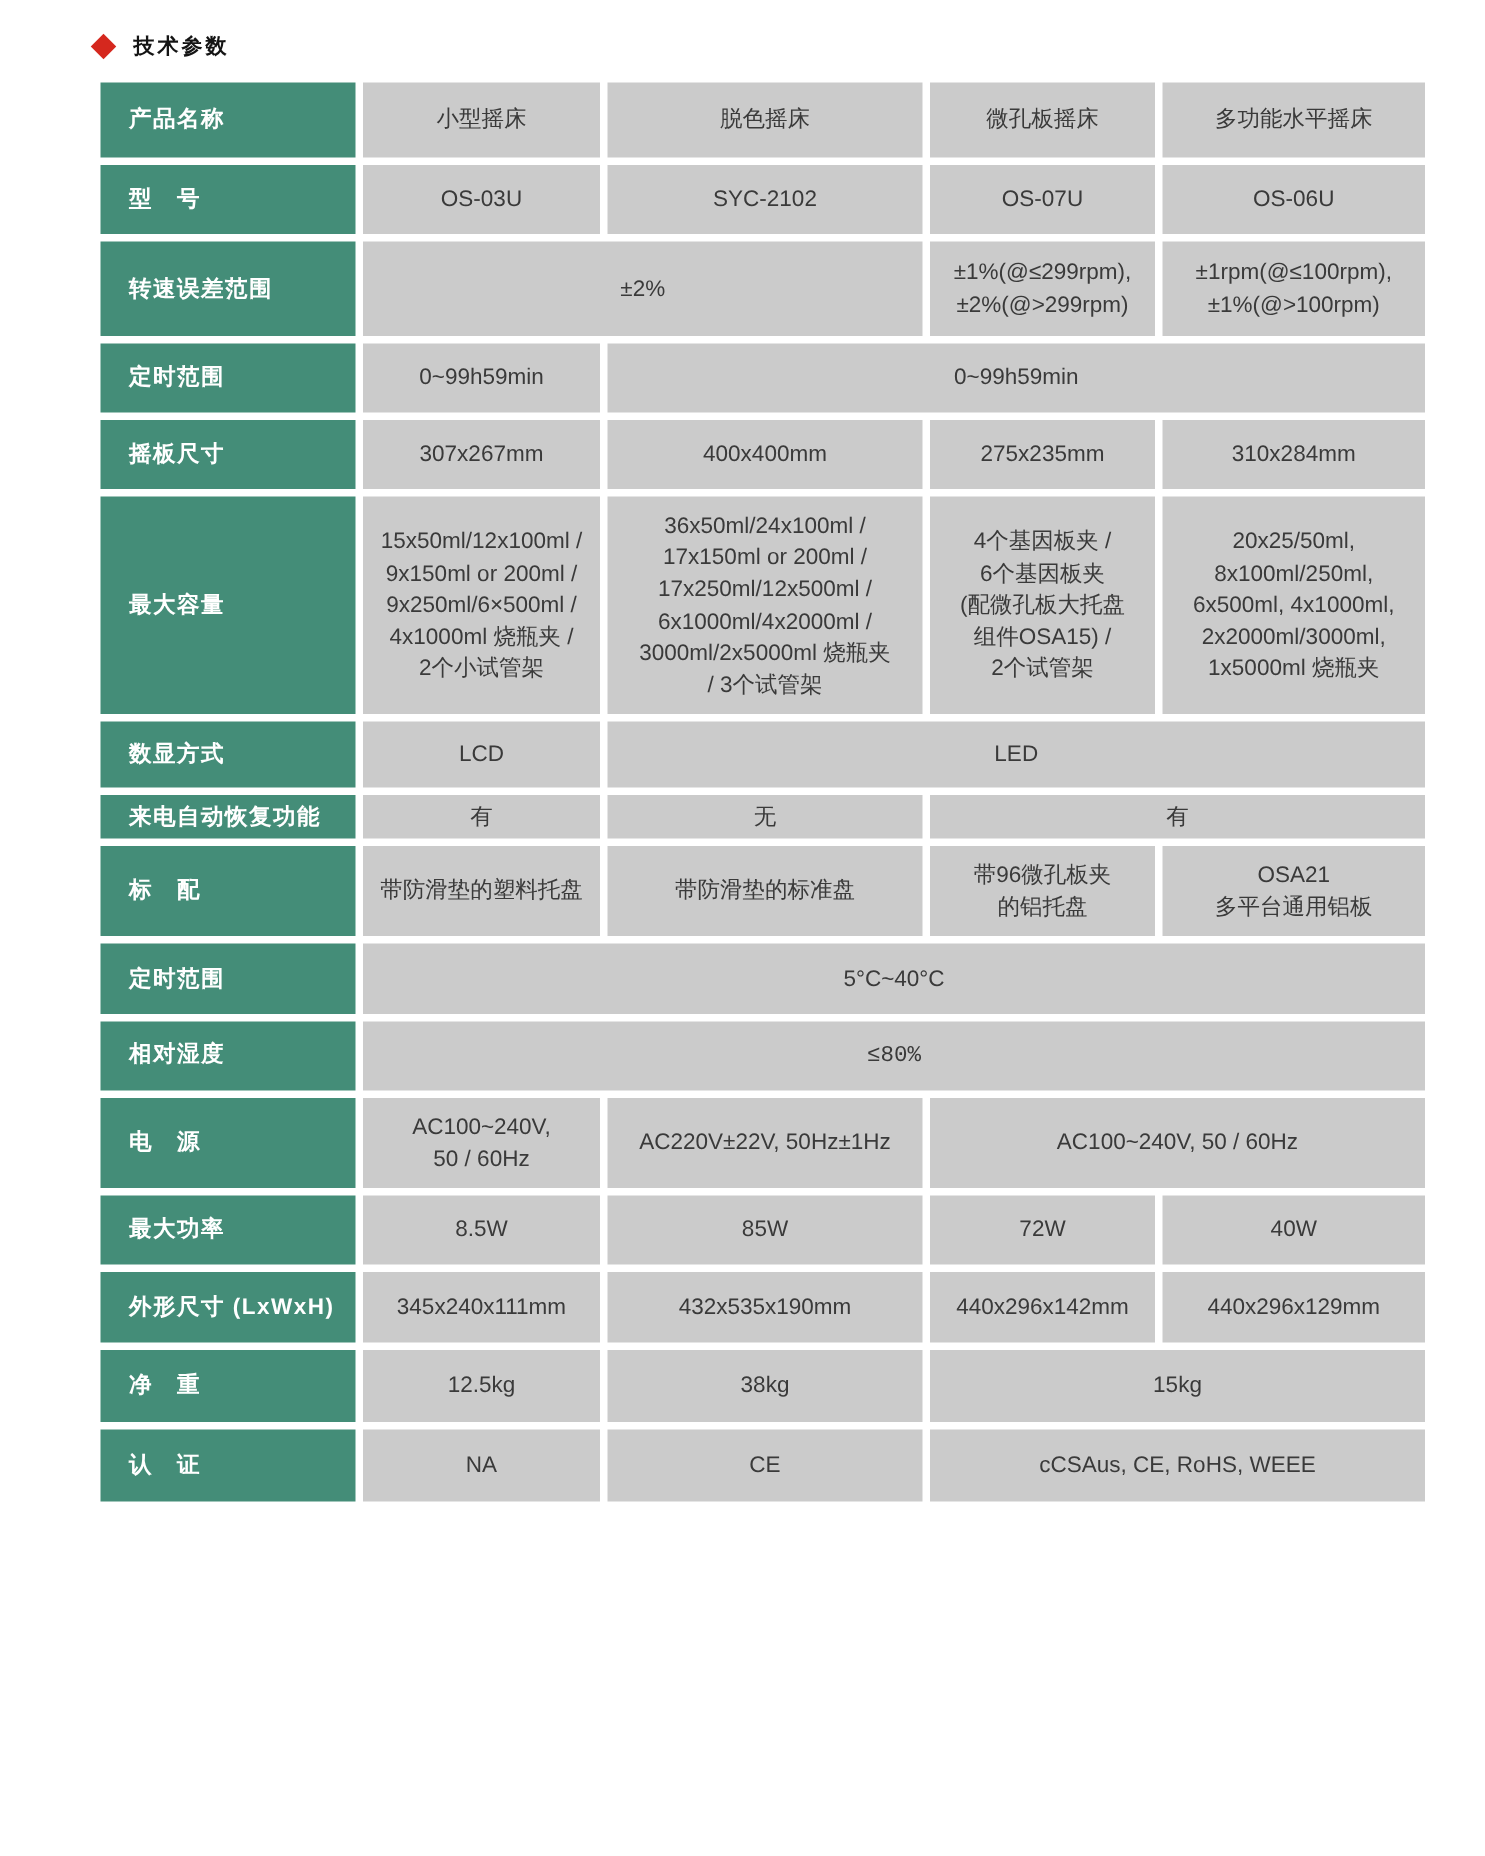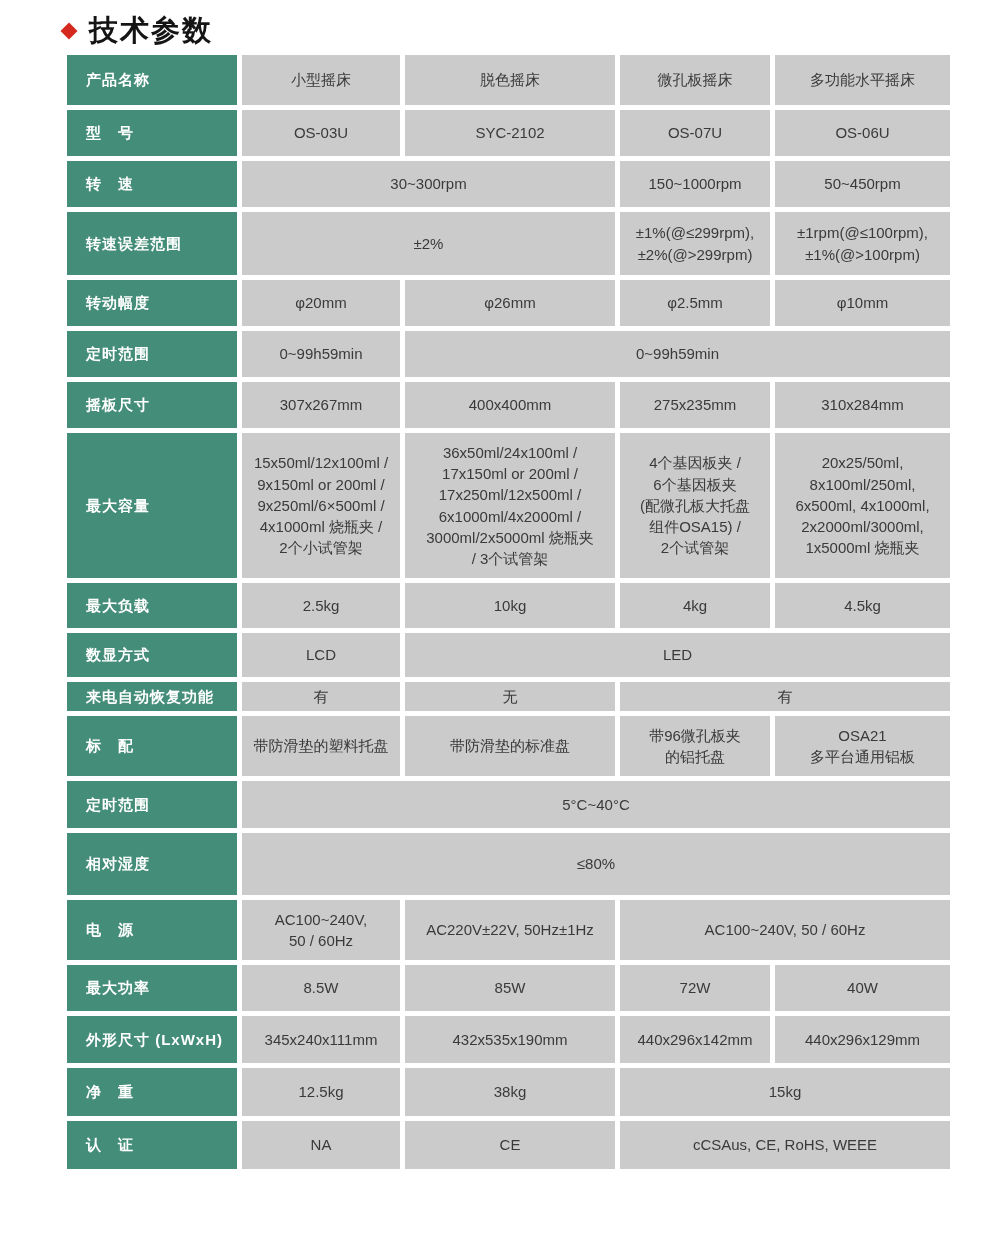--- a/index.html
+++ b/index.html
@@ -22,21 +22,21 @@
     height:30px;
   }
   .diamond{
     width:12px;height:12px;
     background:var(--accent-red);
     transform:rotate(45deg);
     margin-right:14px;
     flex:0 0 auto;
   }
   .page-title{
-    font-size:29px;
+    font-size:14px;
     font-weight:bold;
     color:#141414;
     letter-spacing:2px;
   }
   table.spec{
     border-collapse:separate;
     border-spacing:5px;
     table-layout:fixed;
     width:893px;
     margin-left:62px;
@@ -86,40 +86,27 @@
         <td class="data-cell">微孔板摇床</td>
         <td class="data-cell">多功能水平摇床</td>
       </tr>
       <tr style="height: 46px; padding-left: 19px;">
         <td class="label-cell">型　号</td>
         <td class="data-cell">OS-03U</td>
         <td class="data-cell">SYC-2102</td>
         <td class="data-cell">OS-07U</td>
         <td class="data-cell">OS-06U</td>
       </tr>
-      <tr style="height: 46px;">
-        <td class="label-cell">转　速</td>
-        <td class="data-cell" colspan="2">30~300rpm</td>
-        <td class="data-cell">150~1000rpm</td>
-        <td class="data-cell">50~450rpm</td>
-      </tr>
       <tr style="height: 63px;">
         <td class="label-cell">转速误差范围</td>
         <td class="data-cell" colspan="2">±2%</td>
         <td class="data-cell">±1%(@≤299rpm),
 ±2%(@&gt;299rpm)</td>
         <td class="data-cell">±1rpm(@≤100rpm),
 ±1%(@&gt;100rpm)</td>
-      </tr>
-      <tr style="height: 46px;">
-        <td class="label-cell">转动幅度</td>
-        <td class="data-cell">φ20mm</td>
-        <td class="data-cell">φ26mm</td>
-        <td class="data-cell">φ2.5mm</td>
-        <td class="data-cell">φ10mm</td>
       </tr>
       <tr style="height: 46px;">
         <td class="label-cell">定时范围</td>
         <td class="data-cell">0~99h59min</td>
         <td class="data-cell" colspan="3">0~99h59min</td>
       </tr>
       <tr style="height: 46px;">
         <td class="label-cell">摇板尺寸</td>
         <td class="data-cell">307x267mm</td>
         <td class="data-cell">400x400mm</td>
@@ -143,27 +130,20 @@
 6个基因板夹
 (配微孔板大托盘
 组件OSA15) /
 2个试管架</td>
         <td class="data-cell">20x25/50ml,
 8x100ml/250ml,
 6x500ml, 4x1000ml,
 2x2000ml/3000ml,
 1x5000ml 烧瓶夹</td>
       </tr>
-      <tr style="height: 45px;">
-        <td class="label-cell">最大负载</td>
-        <td class="data-cell">2.5kg</td>
-        <td class="data-cell">10kg</td>
-        <td class="data-cell">4kg</td>
-        <td class="data-cell">4.5kg</td>
-      </tr>
       <tr style="height: 44px;">
         <td class="label-cell">数显方式</td>
         <td class="data-cell">LCD</td>
         <td class="data-cell" colspan="3">LED</td>
       </tr>
       <tr style="height: 29px;">
         <td class="label-cell">来电自动恢复功能</td>
         <td class="data-cell">有</td>
         <td class="data-cell">无</td>
         <td class="data-cell" colspan="2">有</td>
@@ -174,21 +154,21 @@
         <td class="data-cell">带防滑垫的标准盘</td>
         <td class="data-cell">带96微孔板夹
 的铝托盘</td>
         <td class="data-cell">OSA21
 多平台通用铝板</td>
       </tr>
       <tr style="height: 47px;">
         <td class="label-cell">定时范围</td>
         <td class="data-cell" colspan="4">5°C~40°C</td>
       </tr>
-      <tr style="height: 62px;">
+      <tr style="height: 46px; font-family: Liberation Mono, monospace;">
         <td class="label-cell">相对湿度</td>
         <td class="data-cell" colspan="4">≤80%</td>
       </tr>
       <tr style="height: 60px;">
         <td class="label-cell">电　源</td>
         <td class="data-cell">AC100~240V,
 50 / 60Hz</td>
         <td class="data-cell">AC220V±22V, 50Hz±1Hz</td>
         <td class="data-cell" colspan="2">AC100~240V, 50 / 60Hz</td>
       </tr>

